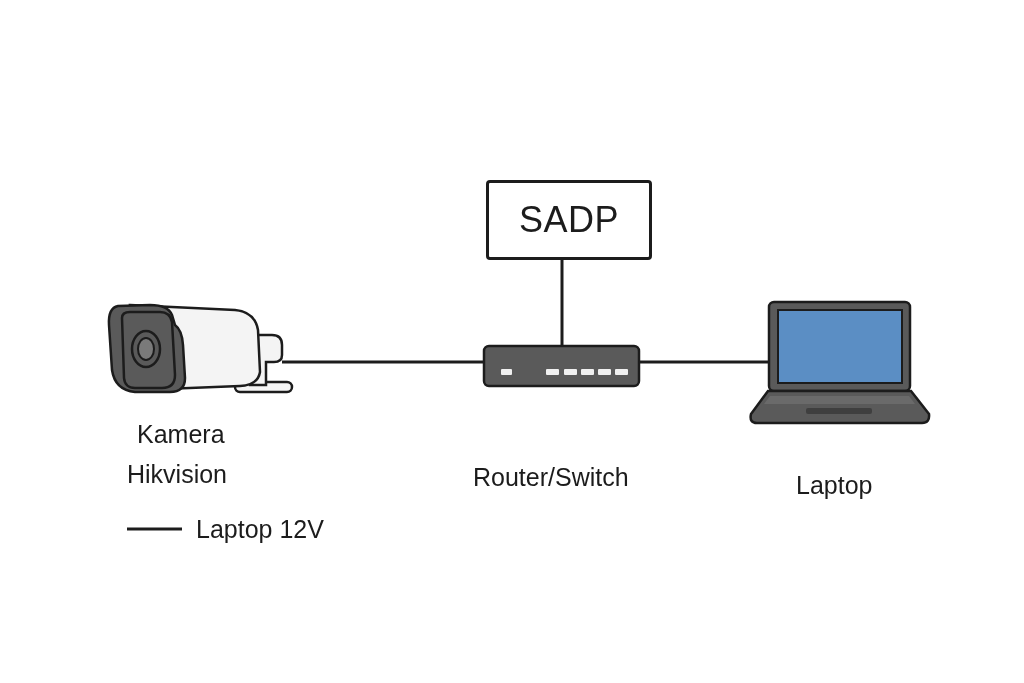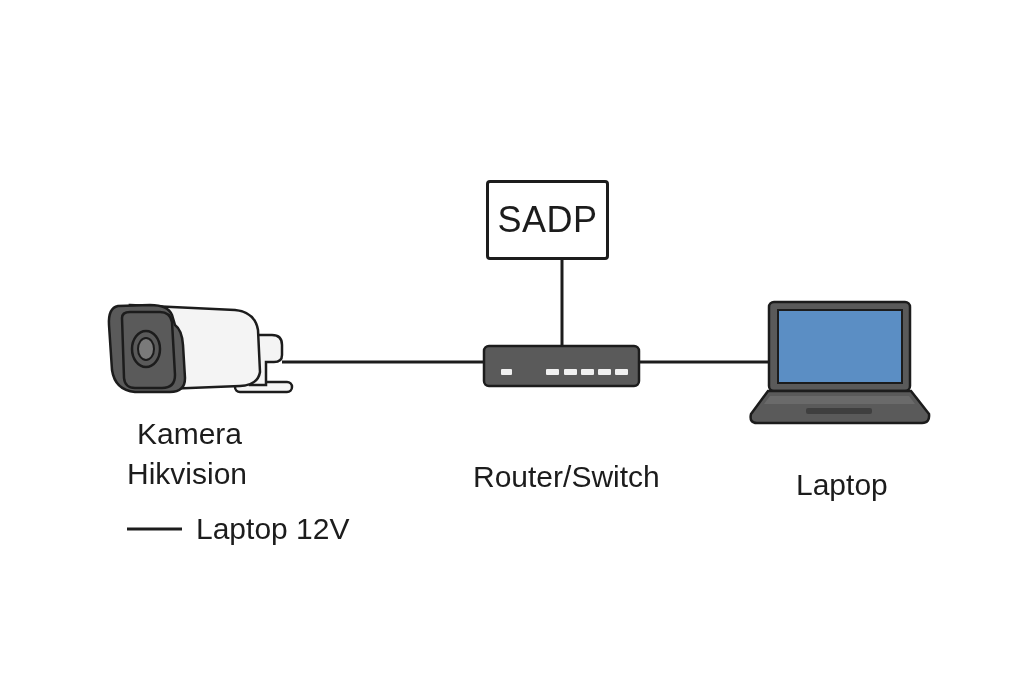--- a/index.html
+++ b/index.html
@@ -1,20 +1,20 @@
 <!DOCTYPE html>
 <html><head>
 <meta charset="utf-8">
 <style>
   html, body { margin: 0; padding: 0; background: #ffffff; }
   body { width: 1024px; height: 683px; position: relative; overflow: hidden;
          font-family: "Liberation Sans", "DejaVu Sans", sans-serif; color: #1a1a1a; }
   svg.diagram { position: absolute; left: 0; top: 0; }
-  .label { position: absolute; font-size: 30px; line-height: 30px; color: #1c1c1c; white-space: nowrap; }
-  .sadp-box { position: absolute; left: 486px; top: 180px; width: 123px; height: 80px;
+  .label { position: absolute; font-size: 25px; line-height: 30px; color: #1c1c1c; white-space: nowrap; }
+  .sadp-box { position: absolute; left: 486px; top: 180px; width: 166px; height: 80px;
               border: 3px solid #1c1c1c; border-radius: 4px; box-sizing: border-box;
               display: flex; align-items: center; justify-content: center; background: #fff; }
   .sadp-text { font-size: 36px; color: #1c1c1c; letter-spacing: 0.5px; }
 </style>
 </head>
 <body>
 
 <svg class="diagram" width="1024" height="683" viewBox="0 0 1024 683">
 
   <line x1="282" y1="362" x2="486" y2="362" stroke="#1c1c1c" stroke-width="3"></line>

